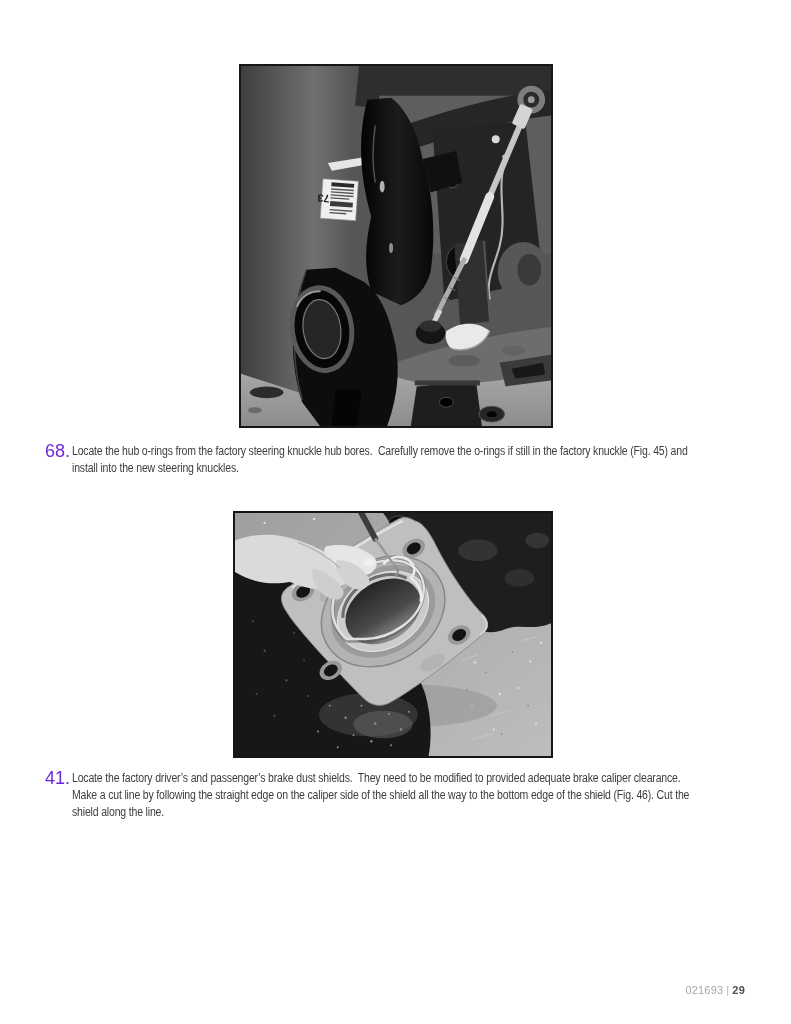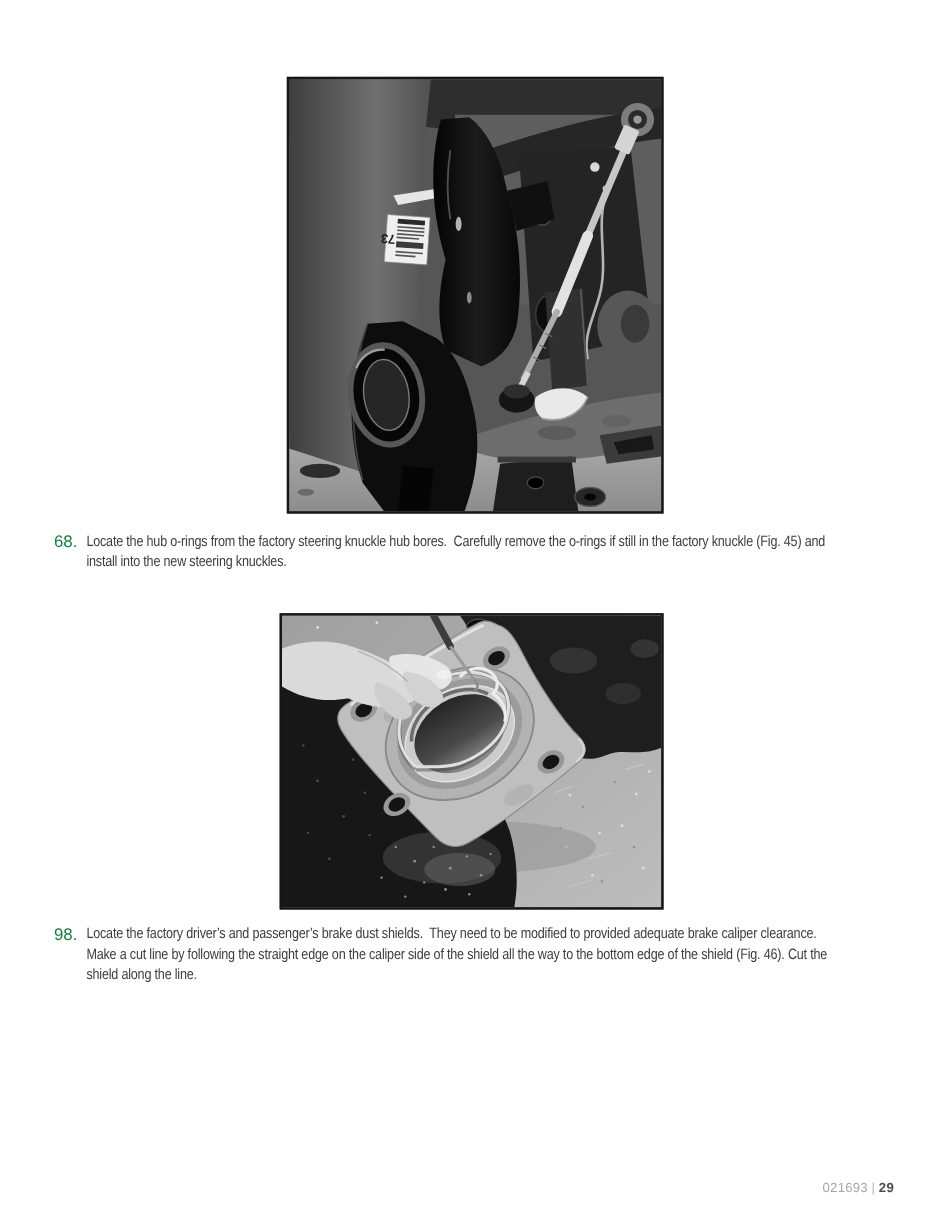--- a/index.html
+++ b/index.html
@@ -11,21 +11,21 @@
   .fig-title-inner{
     display:inline-block;font-size:20px;font-weight:bold;letter-spacing:-0.6px;
     color:#1d1d1d;transform:scaleX(0.68);transform-origin:center top;white-space:pre;
   }
   .photo{
     position:absolute;border:2px solid #161616;background:#777;line-height:0;
   }
   .photo svg{display:block;}
   .step{position:absolute;left:0;width:791px;}
   .step-number{
-    position:absolute;left:45px;top:0;font-size:14px;line-height:17px;color:#15803d;
+    position:absolute;left:45px;top:0;font-size:18px;line-height:17px;color:#6d28d9;
   }
   .step-lines{
     position:absolute;left:72px;top:0;font-size:12.5px;line-height:17px;
     letter-spacing:-0.2px;color:#3d3d3d;transform:scaleX(0.84);transform-origin:0 0;
   }
   .step-line{white-space:pre;}
   .footer{
     position:absolute;top:984px;right:46px;font-size:11px;letter-spacing:0.2px;
   }
   .footer .code{color:#a7a7a8;text-align:right;}
@@ -260,21 +260,21 @@
       <path d="M0,28 C20,20 44,20 64,28 C84,34 100,44 112,56 C118,62 116,70 108,74 C92,80 72,78 56,70 C36,74 16,70 0,60 Z" fill="#dadada"></path>
       <path d="M92,34 C110,30 128,34 140,44 C146,50 144,58 136,62 C124,66 108,62 98,52 C92,46 88,38 92,34 Z" fill="#e6e6e6"></path>
       <path d="M108,48 C122,50 132,58 136,68 C136,76 128,80 118,76 C108,70 102,60 102,52 C102,48 104,46 108,48 Z" fill="#d2d2d2"></path>
       <path d="M84,58 C96,62 106,70 110,80 C110,88 102,90 94,86 C84,80 78,70 78,62 C78,56 80,55 84,58 Z" fill="#cecece"></path>
       <path d="M64,30 C80,36 96,46 106,56" stroke="#b0b0b0" stroke-width="1.5" fill="none" opacity="0.8"></path>
       <ellipse cx="136" cy="50" rx="6" ry="4" fill="#f0f0f0"></ellipse>
     </svg>
   </div>
 
   <div class="step" style="top:770px;">
-    <span class="step-number">98.</span>
+    <span class="step-number">41.</span>
     <div class="step-lines">
       <div class="step-line">Locate the factory driver’s and passenger’s brake dust shields.  They need to be modified to provided adequate brake caliper clearance.</div>
       <div class="step-line">Make a cut line by following the straight edge on the caliper side of the shield all the way to the bottom edge of the shield (Fig. 46). Cut the</div>
       <div class="step-line">shield along the line.</div>
     </div>
   </div>
 
   <div class="footer">
     <span class="code">021693</span><span class="divider">|</span><span class="pagenum">29</span>
   </div>

